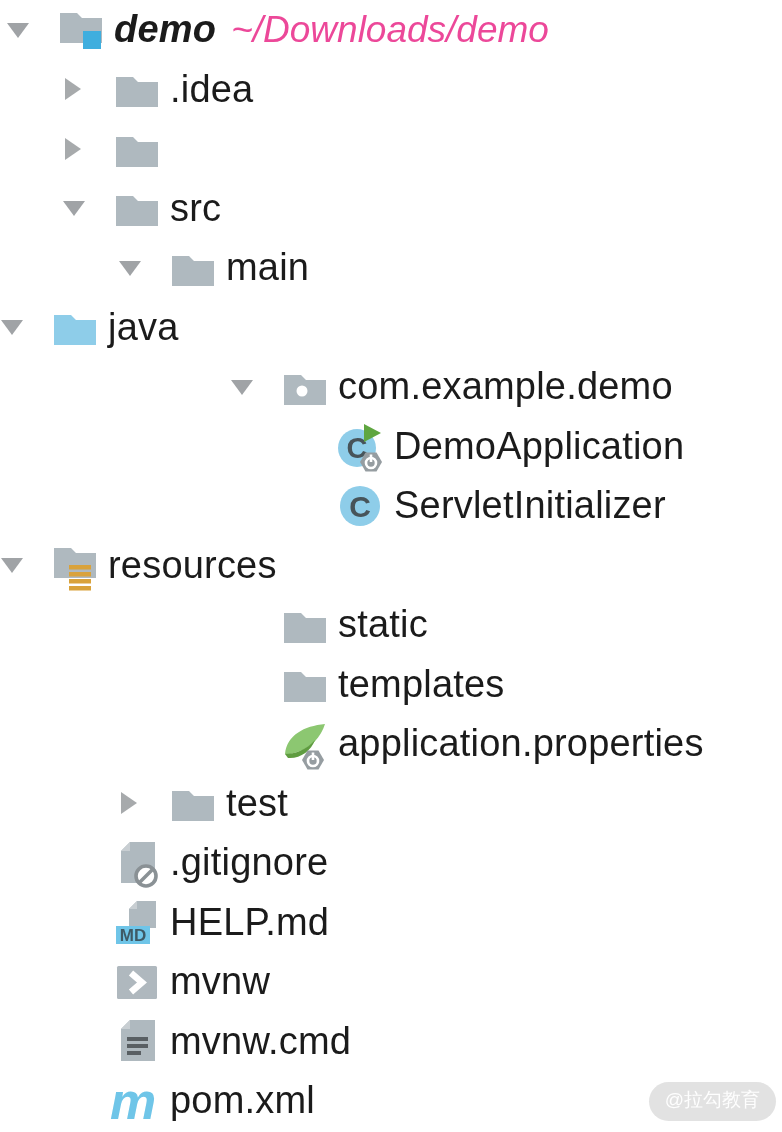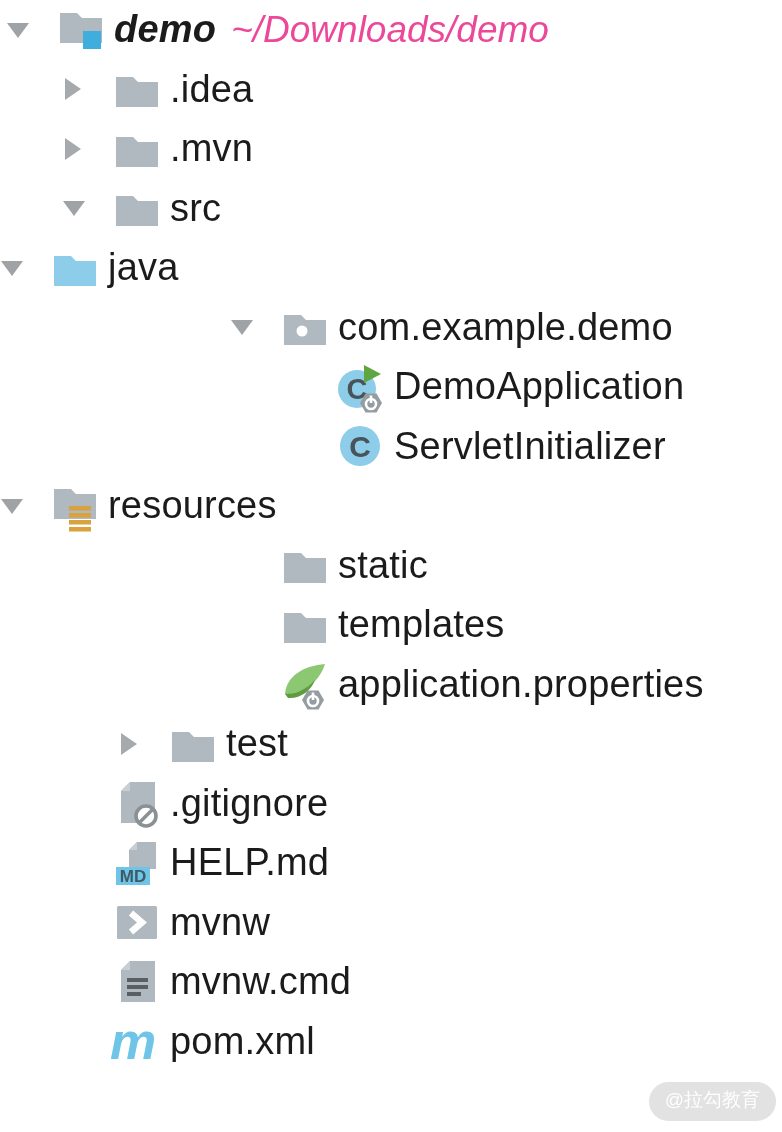--- a/index.html
+++ b/index.html
@@ -94,37 +94,49 @@
     <span class="tri-slot">
       <svg width="20" height="24" viewBox="0 0 20 24">
           <polygon points="3,1 3,23 19,12" fill="#A7AAAC"></polygon>
         </svg>
     </span>
     <span class="icon-slot">
       <svg width="46" height="46" viewBox="0 0 46 46">
         <path d="M2 41 L2 11 L19 11 L24 16 L44 16 L44 41 Z" fill="#AFB9BF"></path>
       </svg>
     </span>
-    <span class="label">.mvn</span>
   </div>
 
   <div class="row lvl1">
     <span class="tri-slot">
       <svg width="24" height="20" viewBox="0 0 24 20">
           <polygon points="1,3 23,3 12,18" fill="#A0A3A6"></polygon>
         </svg>
     </span>
     <span class="icon-slot">
       <svg width="46" height="46" viewBox="0 0 46 46">
         <path d="M2 41 L2 11 L19 11 L24 16 L44 16 L44 41 Z" fill="#AFB9BF"></path>
       </svg>
     </span>
     <span class="label">src</span>
   </div>
 
+  <div class="row lvl2">
+    <span class="tri-slot">
+      <svg width="24" height="20" viewBox="0 0 24 20">
+          <polygon points="1,3 23,3 12,18" fill="#A0A3A6"></polygon>
+        </svg>
+    </span>
+    <span class="icon-slot">
+      <svg width="46" height="46" viewBox="0 0 46 46">
+        <path d="M2 41 L2 11 L19 11 L24 16 L44 16 L44 41 Z" fill="#AFB9BF"></path>
+      </svg>
+    </span>
+    <span class="label">main</span>
+  </div>
 
   <div class="row lvl3">
     <span class="tri-slot">
       <svg width="24" height="20" viewBox="0 0 24 20">
           <polygon points="1,3 23,3 12,18" fill="#A0A3A6"></polygon>
         </svg>
     </span>
     <span class="icon-slot">
       <svg width="46" height="46" viewBox="0 0 46 46">
         <path d="M2 41 L2 11 L19 11 L24 16 L44 16 L44 41 Z" fill="#8ECDE9"></path>

